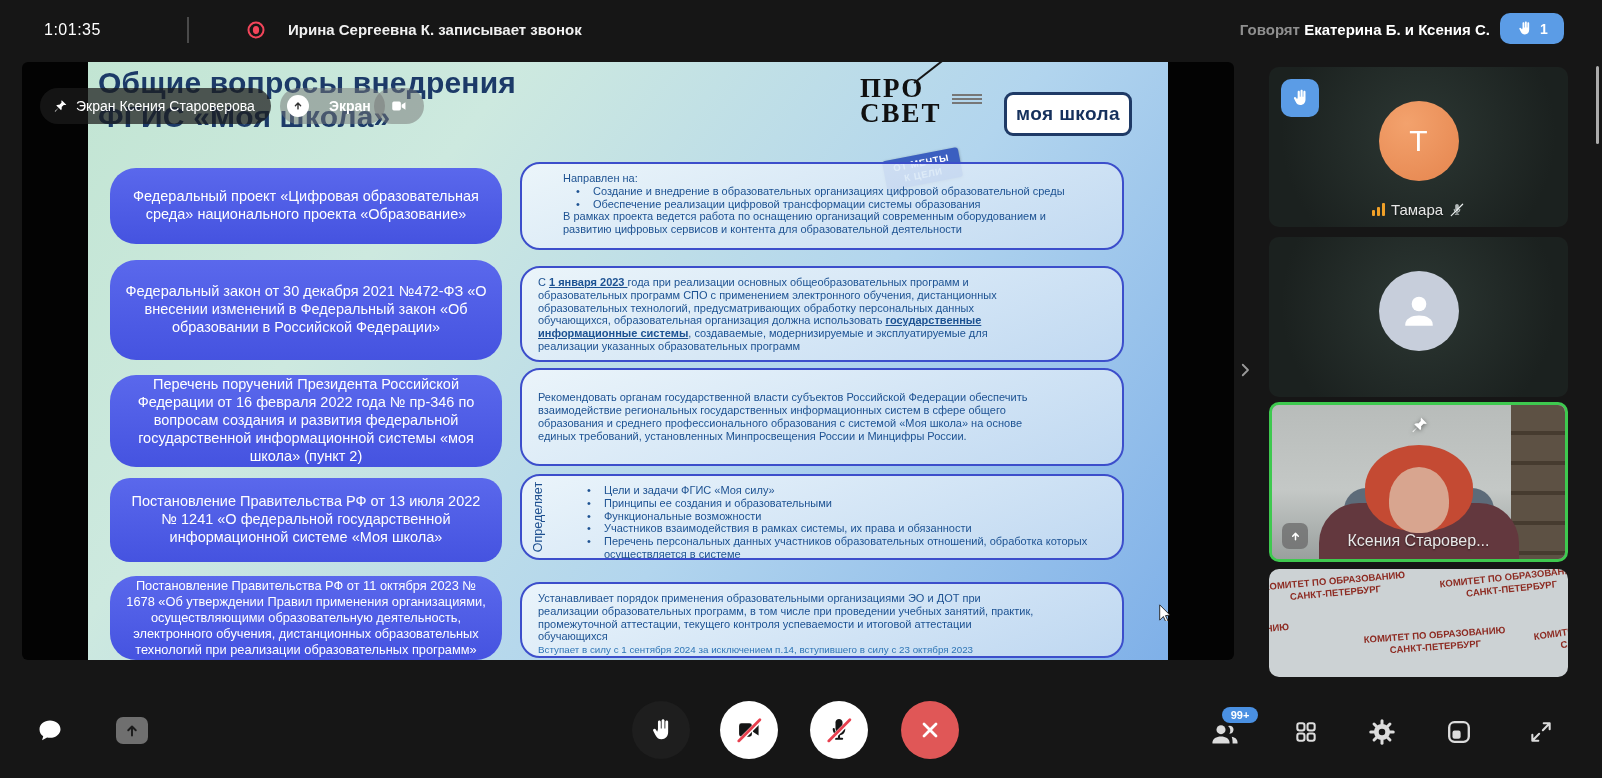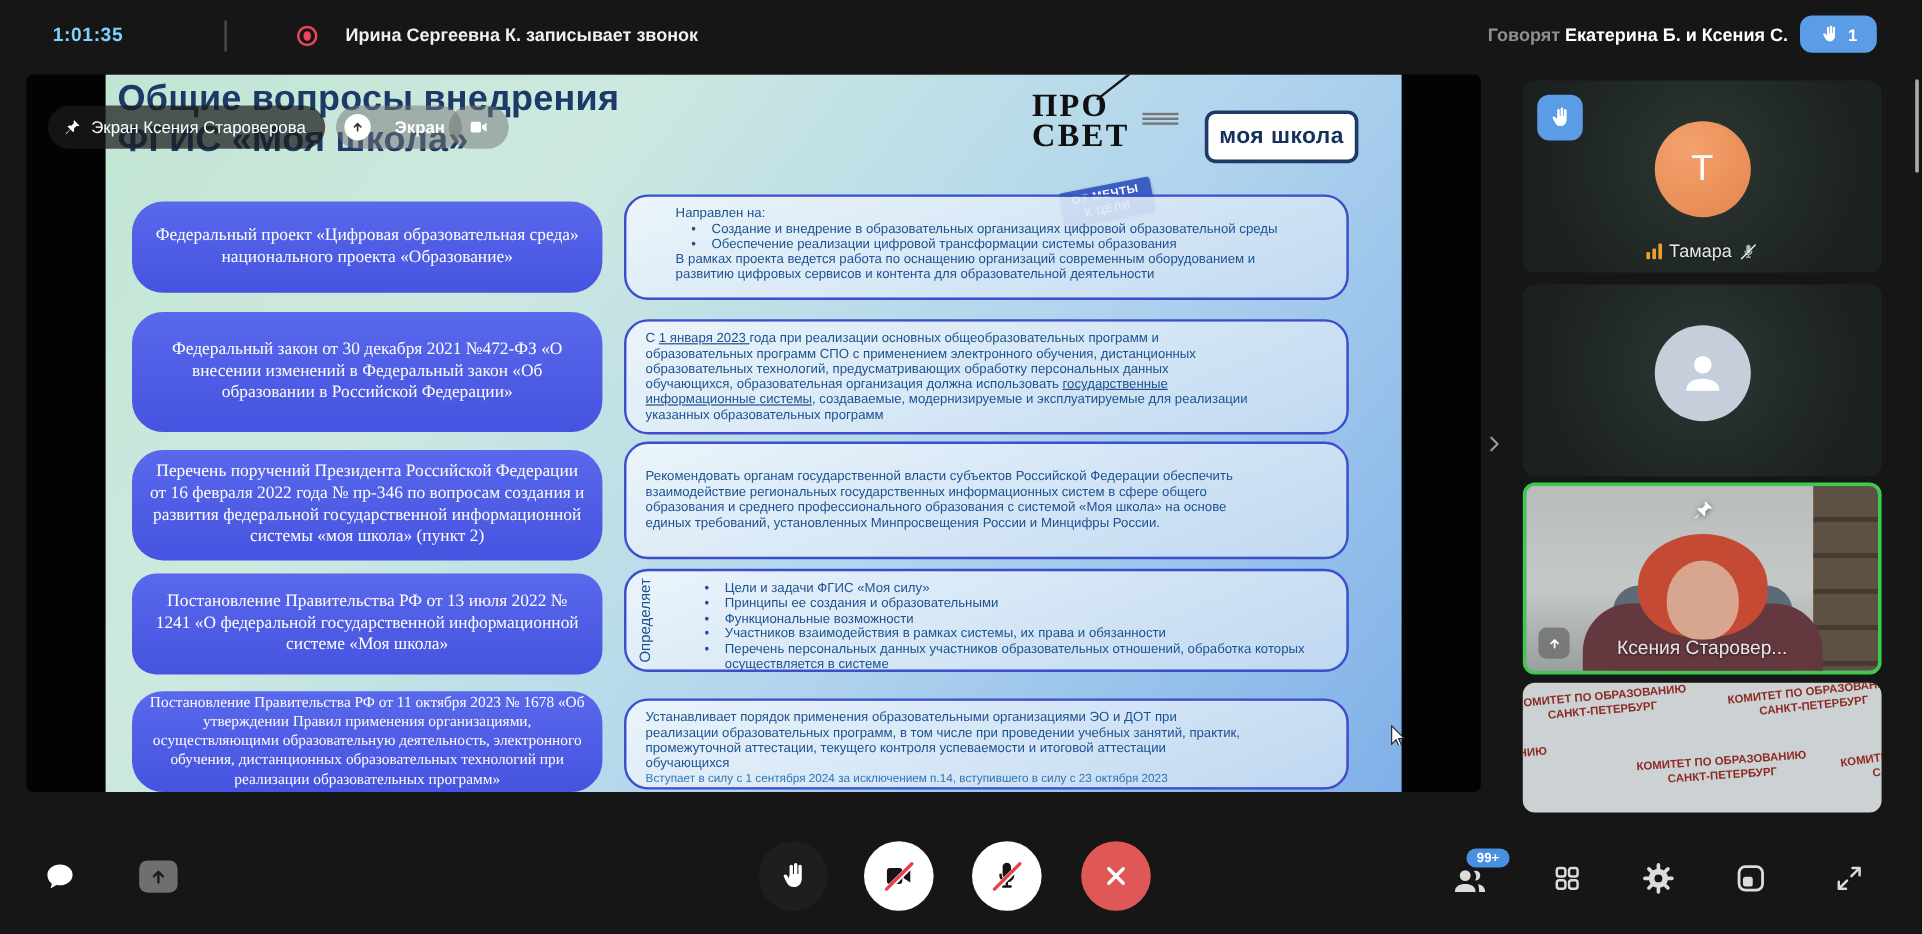--- a/index.html
+++ b/index.html
@@ -1,20 +1,20 @@
 <!DOCTYPE html>
 <html><head>
 <meta charset="utf-8">
 <style>
   html,body{margin:0;padding:0;background:#141414;}
   .stage{position:relative;width:1602px;height:778px;background:#161616;overflow:hidden;
          font-family:"Liberation Sans",sans-serif;}
   
   .topbar{position:absolute;left:0;top:0;width:100%;height:60px;}
-  .timer{position:absolute;left:44px;top:21px;color:#7dd3fc;font-size:16px;font-weight:bold;letter-spacing:.5px;text-align:center;}
+  .timer{position:absolute;left:44px;top:21px;color:#ffffff;font-size:16px;font-weight:normal;letter-spacing:.5px;text-align:center;}
   .tb-divider{position:absolute;left:187px;top:17px;width:2px;height:26px;background:#4a4a4a;}
   .rec-ico{position:absolute;left:245px;top:19px;width:22px;height:22px;}
   .rec-text{position:absolute;left:288px;top:21px;color:#f0f0f0;font-size:15px;font-weight:bold;}
   .speak-wrap{position:absolute;right:112px;top:21px;font-size:15px;white-space:nowrap;}
   .speak-label{color:#8f8f8f;font-weight:bold;}
   .speak-names{color:#fff;font-weight:bold;}
   .hand-pill{position:absolute;left:1500px;top:13px;width:64px;height:31px;border-radius:10px;
              background:#5b9ce6;display:flex;align-items:center;justify-content:center;gap:7px;
              color:#fff;font-size:14px;font-weight:bold;}
   
@@ -35,42 +35,42 @@
   .stamp{position:absolute;left:796px;top:92px;padding:3px 10px;background:#3b5fc0;border-radius:3px;
          transform:rotate(-11deg);color:#fff;font-size:9.5px;font-weight:bold;text-align:center;
          line-height:1.25;box-shadow:0 1px 3px rgba(0,0,0,.35);letter-spacing:.6px;}
   .myschool{position:absolute;left:916px;top:30px;width:122px;height:38px;background:#fff;
             border:3px solid #1f3a66;border-radius:9px;display:flex;align-items:center;justify-content:center;
             font-size:19px;font-weight:bold;color:#15305c;letter-spacing:.4px;}
   
   .lbox{position:absolute;left:22px;width:392px;border-radius:26px;
         background:linear-gradient(180deg,#5a68ec,#4553e0);color:#fff;display:flex;align-items:center;
         justify-content:center;text-align:center;padding:6px 14px;box-sizing:border-box;
-        font-size:14.5px;line-height:1.24;font-family:Liberation Serif, serif;}
+        font-size:14.5px;line-height:1.24;}
   .lb1{top:106px;height:76px;}
   .lb2{top:198px;height:100px;}
   .lb3{top:313px;height:92px;}
   .lb4{top:416px;height:84px;border-radius:20px;}
   .lb5{top:514px;height:84px;font-size:12.8px;}
   
   .rbox{position:absolute;left:432px;width:604px;border:2px solid #3c4ecb;border-radius:20px;
         background:linear-gradient(160deg,rgba(238,246,252,.92),rgba(198,220,242,.88));
         color:#1d5292;font-size:11px;line-height:12.8px;padding:8px 16px;box-sizing:border-box;}
   .rb1{top:100px;height:88px;padding-left:41px;}
   .rb2{top:204px;height:96px;}
   .rb3{top:306px;height:98px;display:flex;align-items:center;}
   .rb4{top:412px;height:86px;padding-left:52px;}
   .rb5{top:520px;height:76px;}
   .rbox .inner{max-width:505px;}
   .bul{display:flex;}
   .bul .dot{flex:none;width:30px;text-align:center;}
   .bul .txt{flex:1;}
   .side-label{position:absolute;top:50%;left:16px;transform:translate(-50%,-50%) rotate(-90deg);
               white-space:nowrap;font-size:12.5px;color:#1d4f8f;}
-  .bold-u{font-weight:normal;text-decoration:underline;}
+  .bold-u{font-weight:bold;text-decoration:underline;}
   .footnote{margin-top:1px;font-size:9.8px;color:#2e75b6;}
   
   .pill{position:absolute;top:26px;height:36px;display:flex;align-items:center;border-radius:18px;
         color:#fff;font-size:14px;z-index:5;}
   .pill-pin{left:18px;background:rgba(28,28,28,.72);padding:0 16px 0 12px;gap:8px;}
   .pill-screen{left:258px;background:rgba(115,115,115,.5);padding:0 14px 0 7px;gap:20px;font-weight:bold;}
   .pill-cam{left:352px;width:50px;background:rgba(115,115,115,.5);justify-content:center;}
   .circle-up{width:22px;height:22px;border-radius:50%;background:#fff;display:flex;align-items:center;justify-content:center;}
   
   .chev{position:absolute;left:1236px;top:358px;width:18px;height:24px;color:#9a9a9a;}

